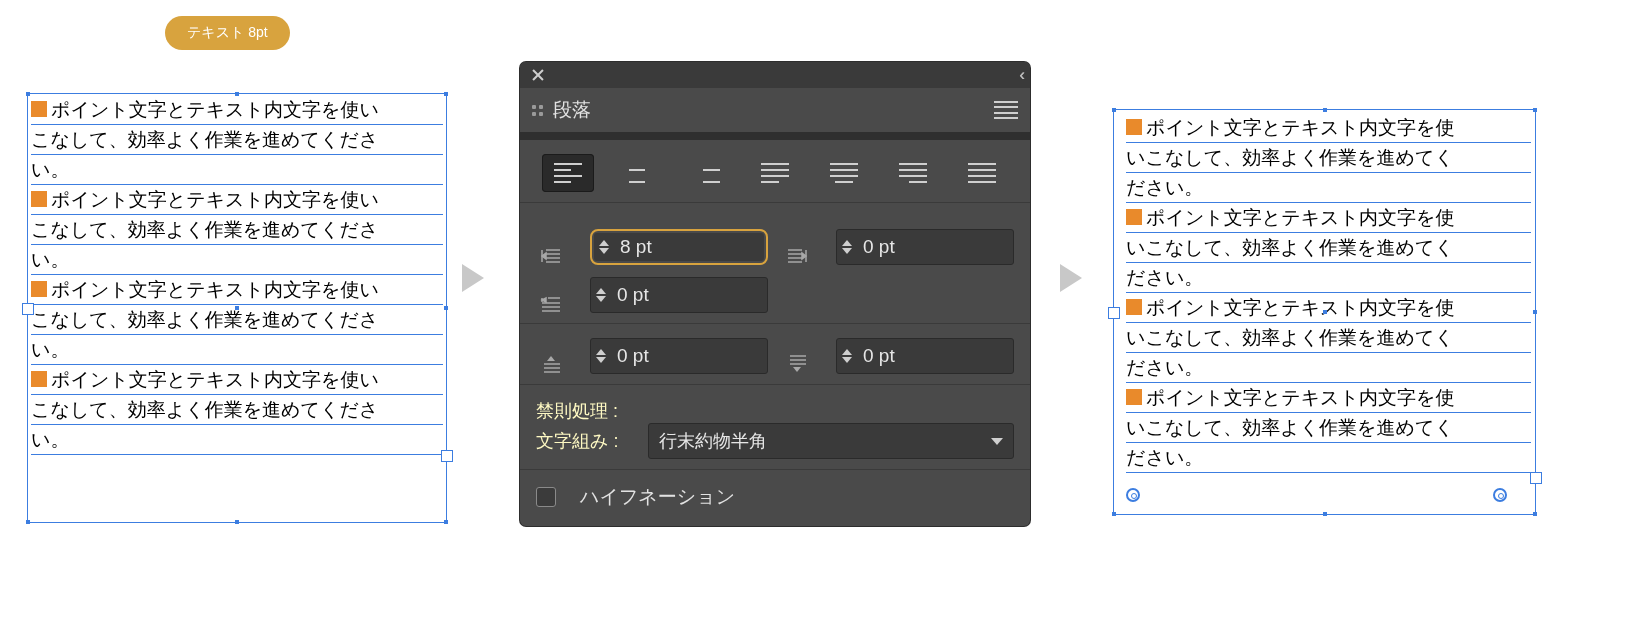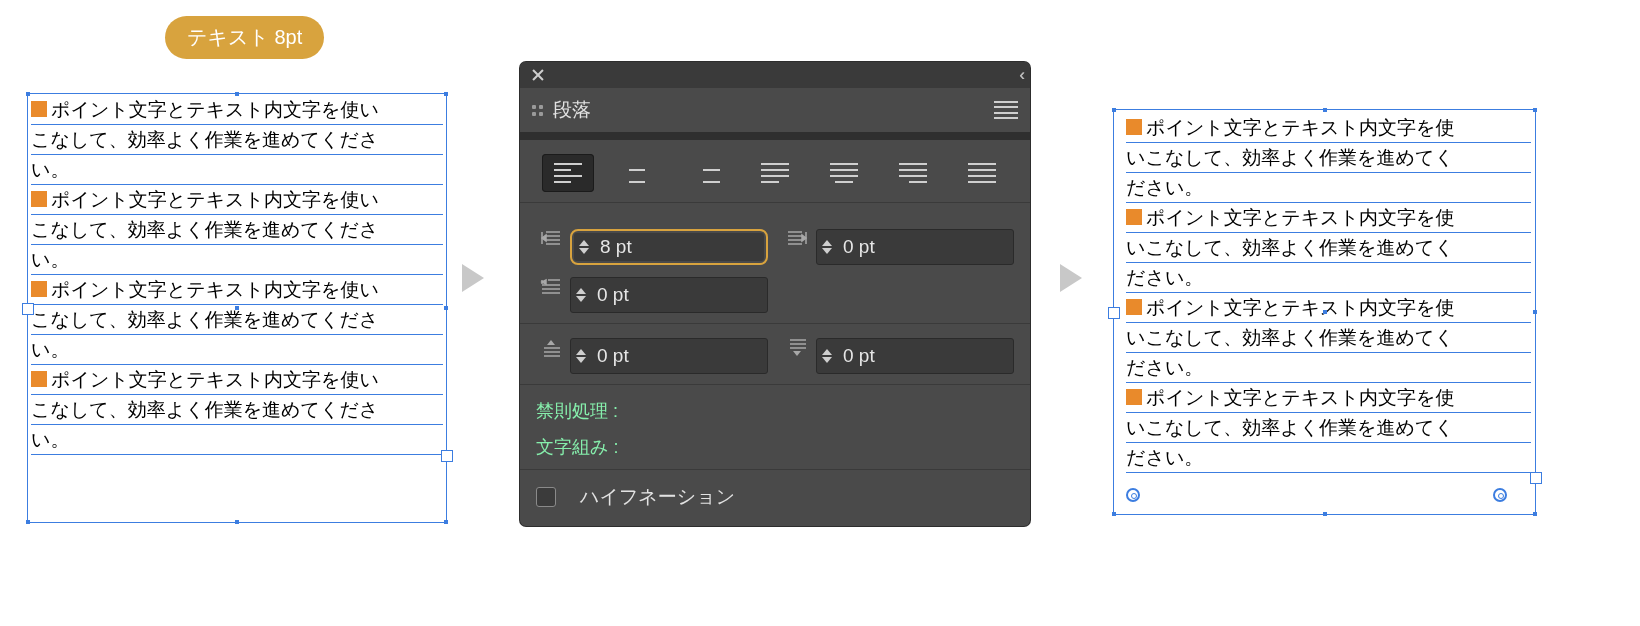--- a/index.html
+++ b/index.html
@@ -12,21 +12,21 @@
     overflow: hidden;
   }
 
   
   .badge {
     position: absolute;
     left: 165px;
     top: 16px;
     background: #d8a33e;
     color: #fff;
-    font-size: 20px;
+    font-size: 14px;
     padding: 8px 22px;
     border-radius: 22px;
   }
 
   
   .arrow {
     position: absolute;
     width: 0; height: 0;
     border-top: 14px solid transparent;
     border-bottom: 14px solid transparent;
@@ -204,27 +204,26 @@
     border-left:5px solid transparent;
     border-right:5px solid transparent;
   }
   .stepper .up{ border-bottom:6px solid #cfcfcf; }
   .stepper .down{ border-top:6px solid #cfcfcf; }
   .field-value{
     color:#e6e6e6; font-size:19px; padding-left:6px;
     flex:1;
   }
 
-  .field-pair{ display:flex; align-items:flex-start; flex:1; }
+  .field-pair{ display:flex; align-items:flex-end; flex:1;gap:20px; }
 
   .select-row{
     display:flex; align-items:center; gap:12px;
-    margin-top:12px;
-  }
-  .select-label{ width:100px; color:#86efac; font-size:18px; }
+  }
+  .select-label{ width:100px; color:#fef9c3; font-size:18px; }
   .select{
     flex:1; height:36px; background:#3a3a3a;
     border:1px solid #2a2a2a; border-radius:3px;
     display:flex; align-items:center; padding:0 10px;
     color:#e6e6e6; font-size:18px;
   }
   .select .chev{
     margin-left:auto; width:0;height:0;
     border-left:6px solid transparent;
     border-right:6px solid transparent;
@@ -500,20 +499,24 @@
       </div>
     </div>
   </div>
 
   <div class="section">
     <div class="select-row" style="margin-top:0;">
       <span class="select-label">禁則処理 :</span>
     </div>
     <div class="select-row">
       <span class="select-label">文字組み :</span>
+      <div class="select">
+        <span>行末約物半角</span>
+        <span class="chev"></span>
+      </div>
     </div>
   </div>
 
   <div class="check-row">
     <div class="checkbox"></div>
     <span class="check-label">ハイフネーション</span>
   </div>
 </div>
 
 </body></html>

